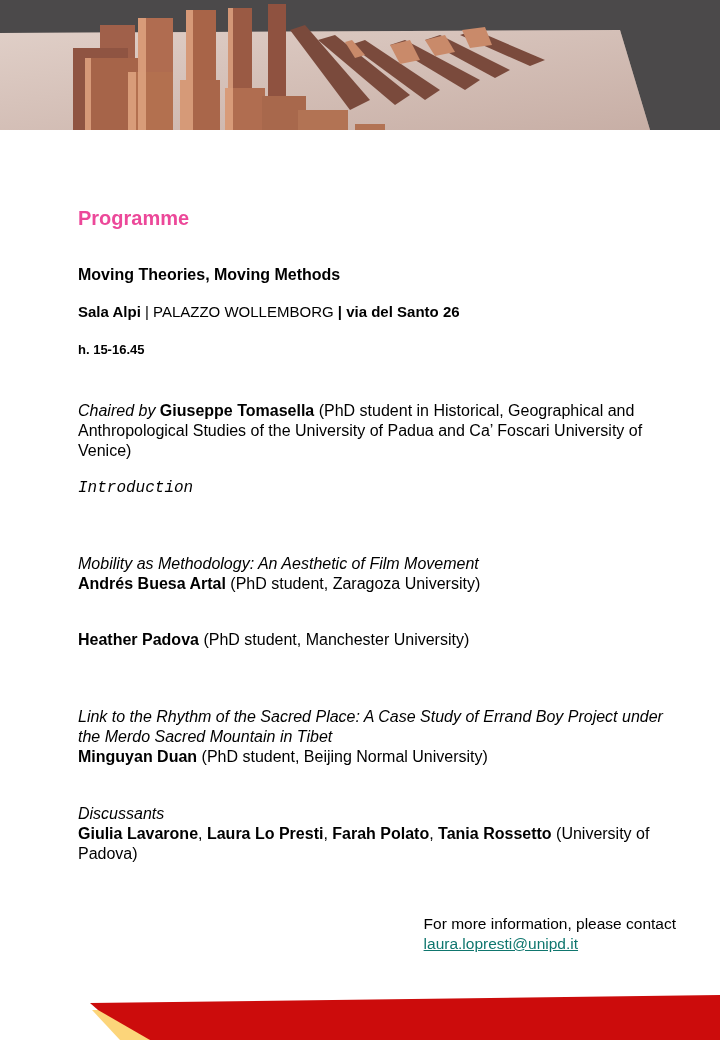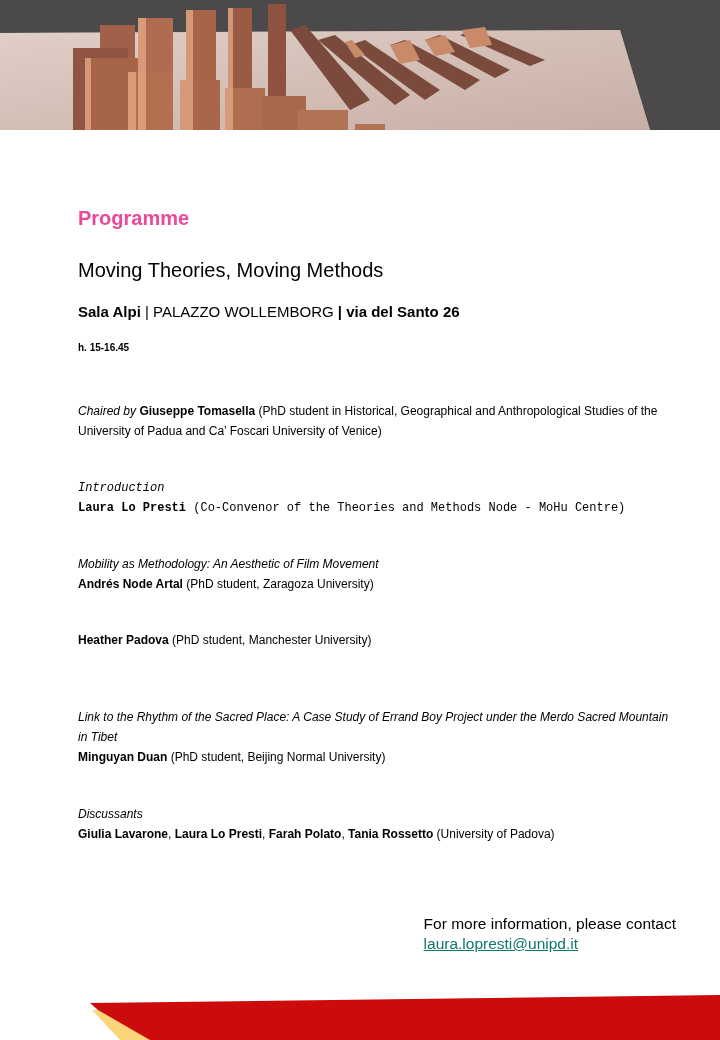--- a/index.html
+++ b/index.html
@@ -7,24 +7,24 @@
     width: 720px; height: 1040px; position: relative; overflow: hidden;
     background: #ffffff; font-family: "Liberation Sans", sans-serif; color: #000;
   }
   .banner {
     position: absolute; left: 0; top: 0; width: 720px; height: 130px;
     background: #4a4849; overflow: hidden;
   }
   .banner svg { display: block; }
   .content { position: absolute; left: 78px; top: 0; width: 600px; }
   .prog-label { position: absolute; top: 207px; font-size: 20px; font-weight: bold; color: #ec4899; white-space: nowrap; }
-  .title { position: absolute; top: 259px; font-size: 20px; font-weight: normal; white-space: nowrap; }
+  .title { position: absolute; top: 266px; font-size: 16px; font-weight: bold; white-space: nowrap; }
   .venue { position: absolute; top: 303px; font-size: 15px; white-space: nowrap; }
-  .time { position: absolute; top: 342px; font-size: 10px; font-weight: bold; white-space: nowrap; }
-  .block { position: absolute; font-size: 12px; line-height: 20px; width: 600px; }
+  .time { position: absolute; top: 342px; font-size: 13px; font-weight: bold; white-space: nowrap; }
+  .block { position: absolute; font-size: 16px; line-height: 20px; width: 600px; }
   .it { font-style: italic; }
   .b { font-weight: bold; }
   .contact {
     position: absolute; right: 44px; top: 914px; text-align: left; font-size: 15.5px; line-height: 20px;
   }
   .contact a { color: #0f766e; text-decoration: underline; }
   .footer { position: absolute; left: 0; top: 990px; width: 720px; height: 50px; }
 </style>
 </head>
 <body>
@@ -93,26 +93,25 @@
 
   <div class="time">h. 15-16.45</div>
 
   <div class="block" style="top:401px;">
     <span class="it">Chaired by</span>
     <span class="b">Giuseppe Tomasella</span><span> (PhD student in Historical, Geographical and Anthropological Studies of the University of Padua and Ca’ Foscari University of Venice)</span>
   </div>
 
   <div class="block" style="top:478px;font-family:Liberation Mono, monospace;">
     <div class="it">Introduction</div>
-    <div><span class="b">Laura Lo Presti</span><span> (Co-Convenor of the Theories and Methods Node - MoHu Centre)</span></div>
   </div>
 
   <div class="block" style="top:554px;">
     <div class="it">Mobility as Methodology: An Aesthetic of Film Movement</div>
-    <div><span class="b">Andrés Node Artal</span><span> (PhD student, Zaragoza University)</span></div>
+    <div><span class="b">Andrés Buesa Artal</span><span> (PhD student, Zaragoza University)</span></div>
   </div>
 
   <div class="block" style="top:630px;">
     <div><span class="b">Heather Padova</span><span> (PhD student, Manchester University)</span></div>
   </div>
 
   <div class="block" style="top:707px;">
     <div class="it">Link to the Rhythm of the Sacred Place: A Case Study of Errand Boy Project under the Merdo Sacred Mountain in Tibet</div>
     <div><span class="b">Minguyan Duan</span><span> (PhD student, Beijing Normal University)</span></div>
   </div>

